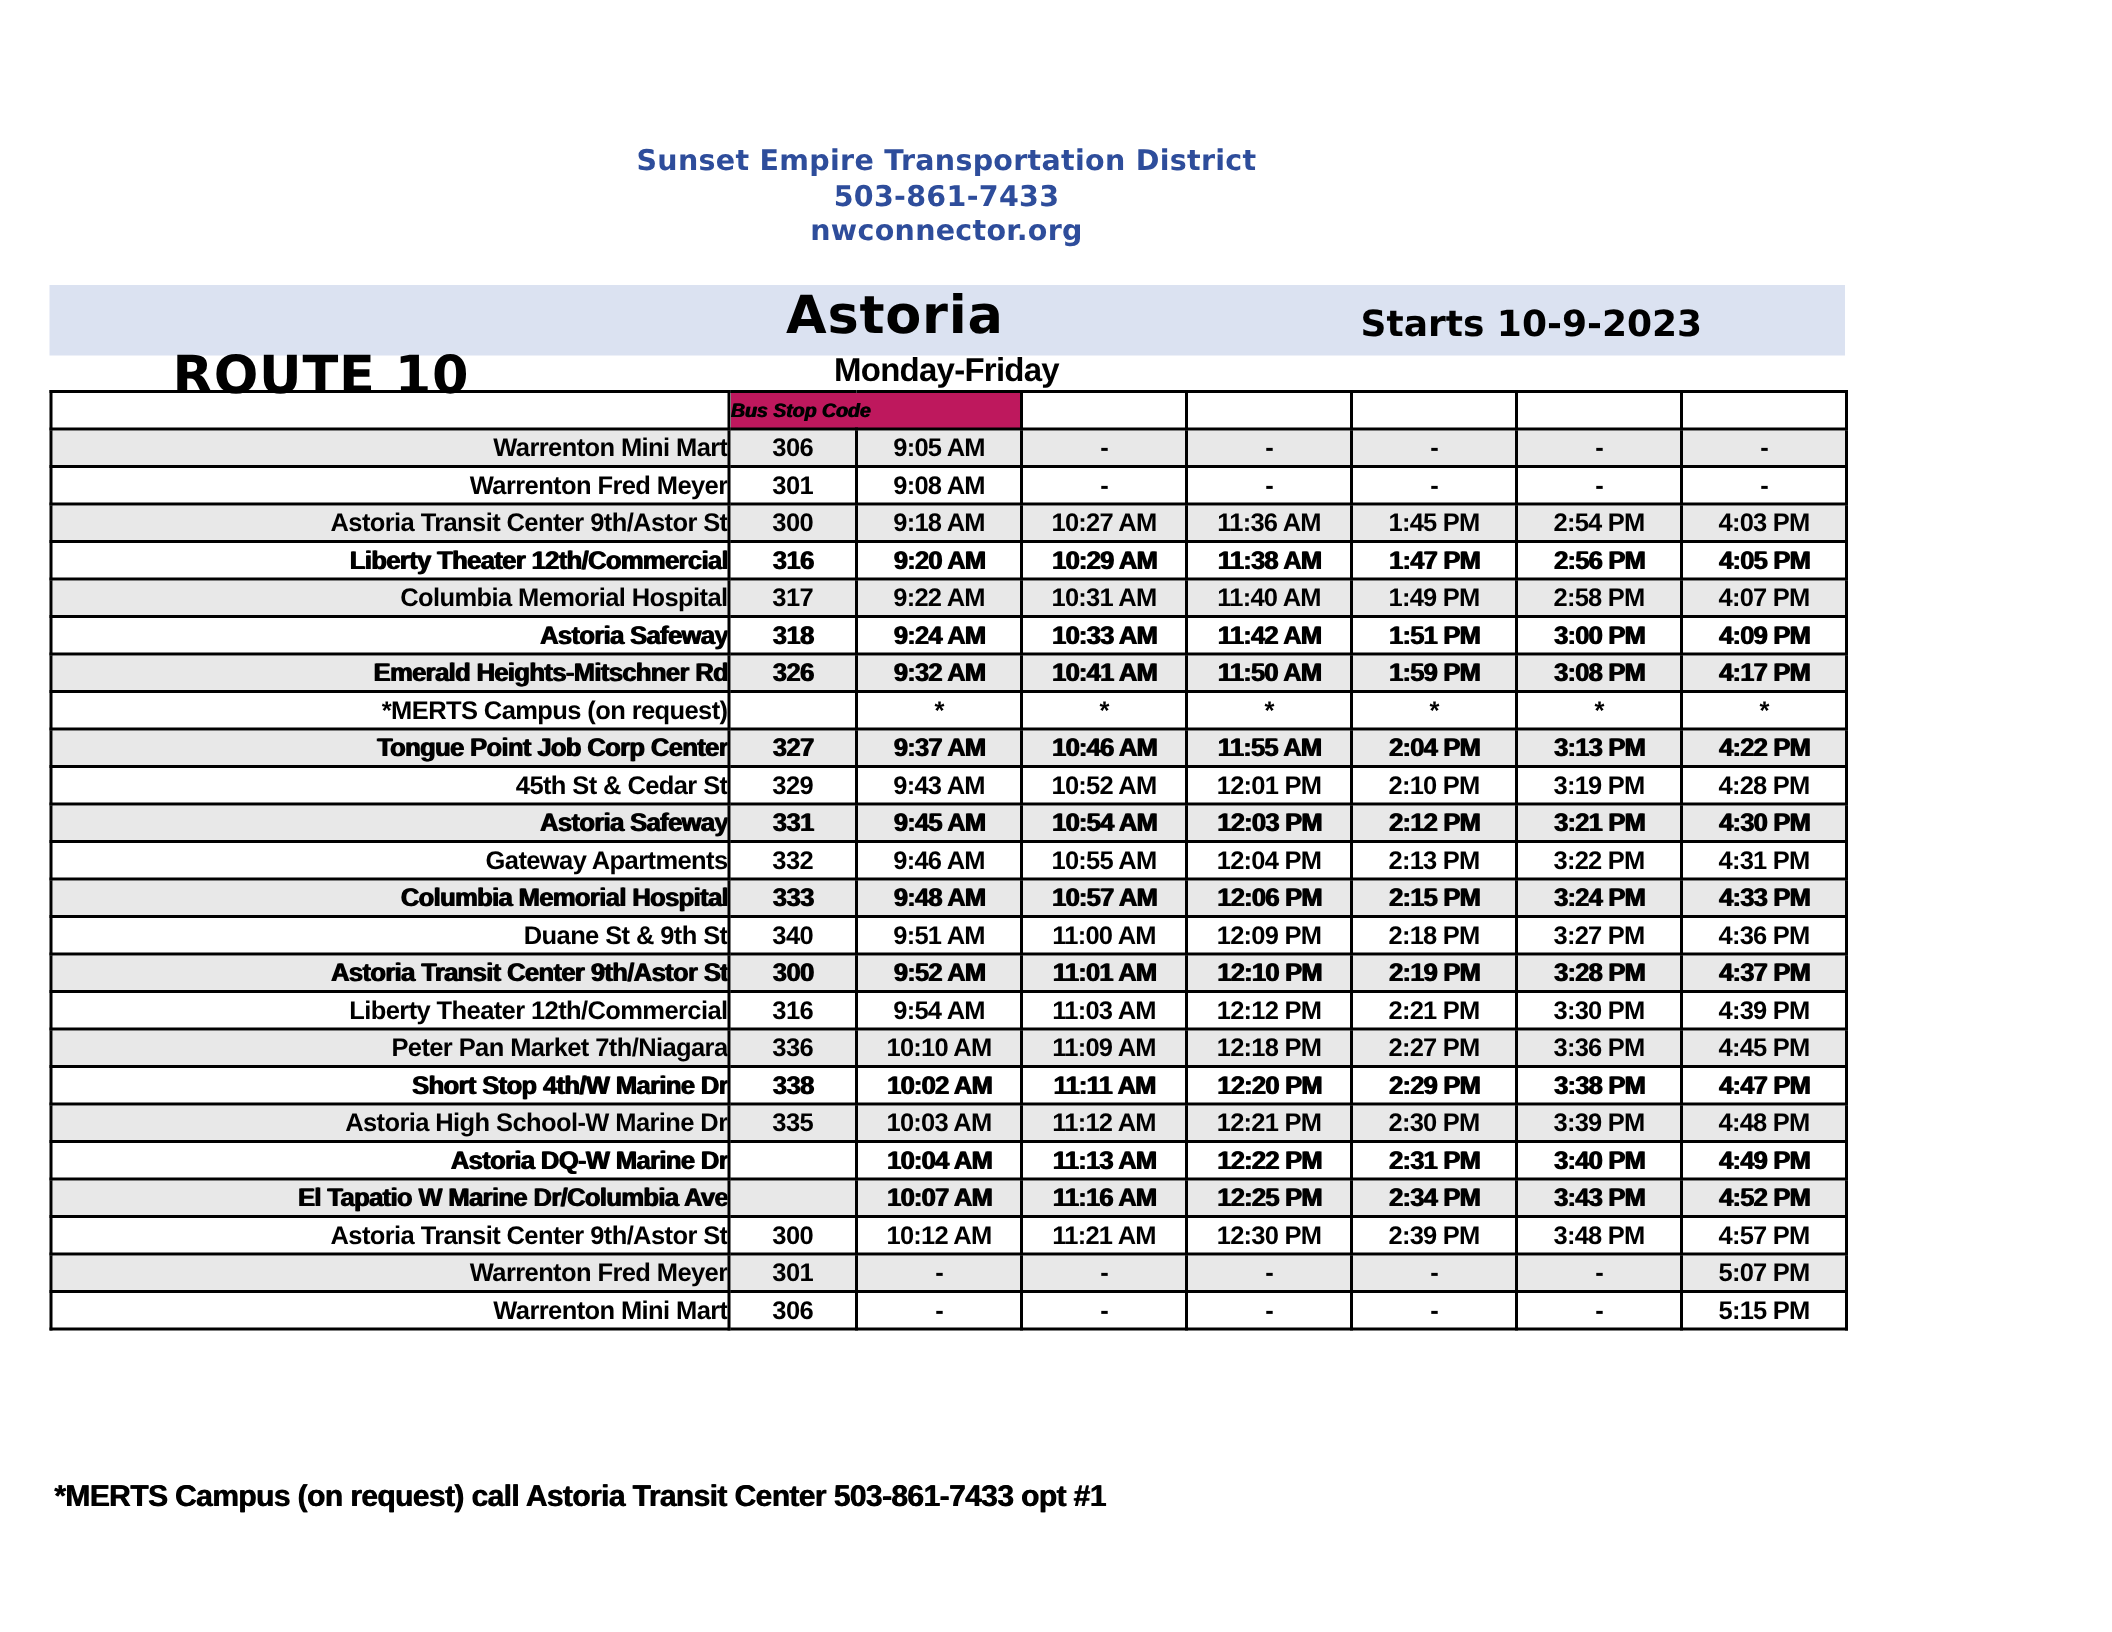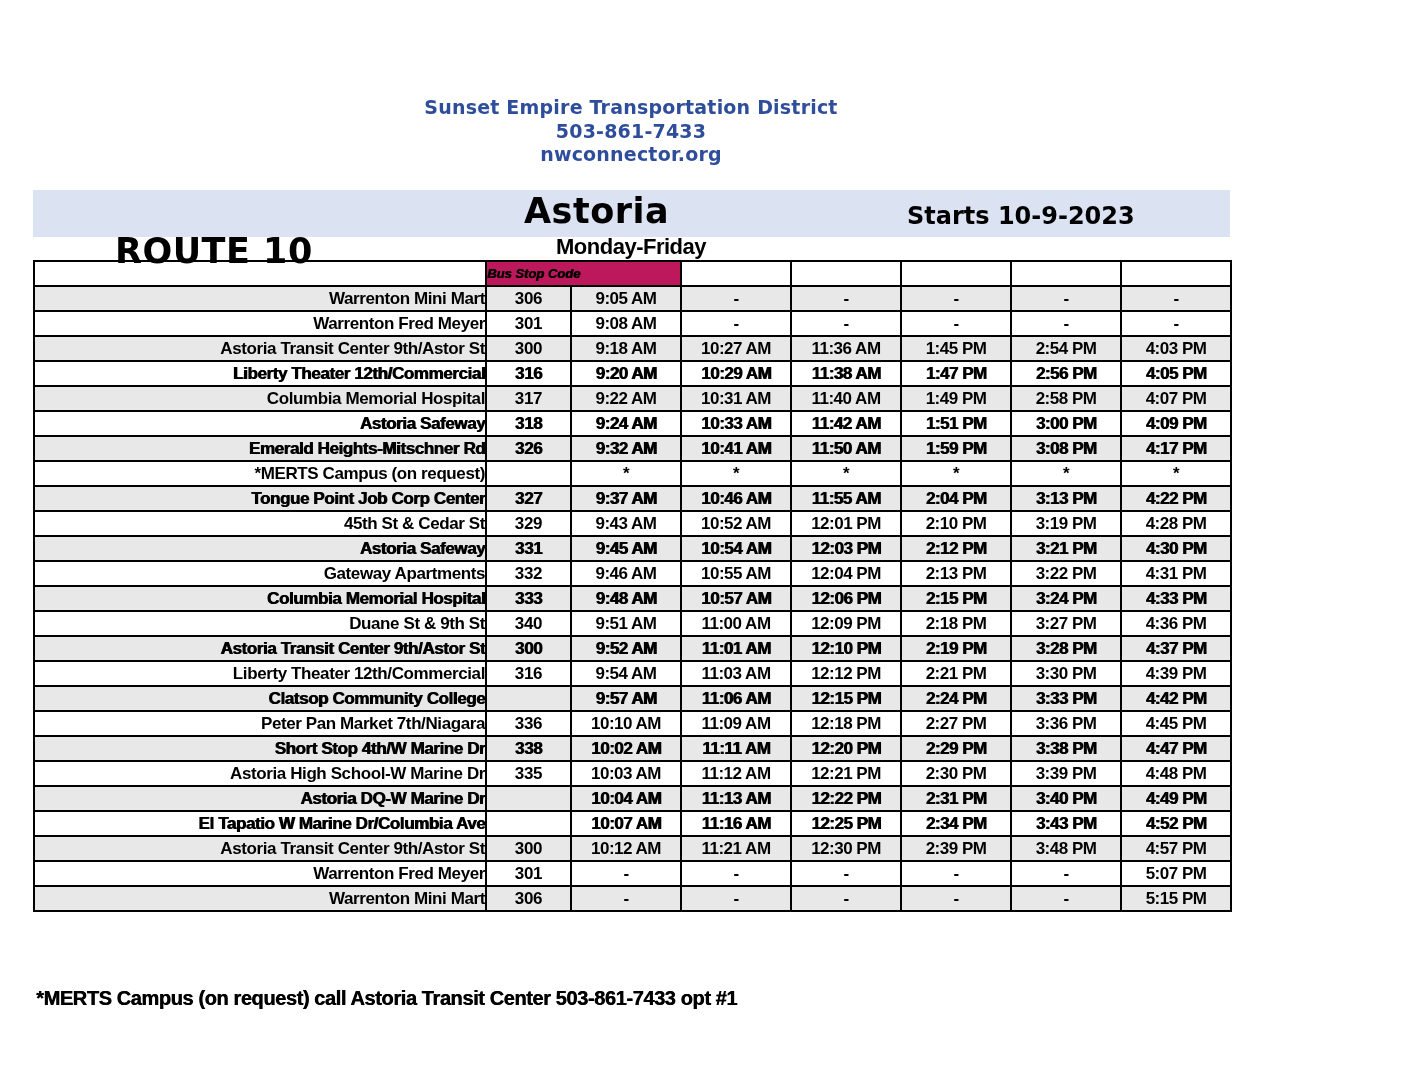--- a/index.html
+++ b/index.html
@@ -284,30 +284,20 @@
       <tr>
         <td class="stop">Liberty Theater 12th/Commercial</td>
         <td class="code">316</td>
         <td class="time">9:54 AM</td>
         <td class="time">11:03 AM</td>
         <td class="time">12:12 PM</td>
         <td class="time">2:21 PM</td>
         <td class="time">3:30 PM</td>
         <td class="time">4:39 PM</td>
       </tr>
-      <tr class="heavy">
-        <td class="stop">Clatsop Community College</td>
-        <td class="code"></td>
-        <td class="time">9:57 AM</td>
-        <td class="time">11:06 AM</td>
-        <td class="time">12:15 PM</td>
-        <td class="time">2:24 PM</td>
-        <td class="time">3:33 PM</td>
-        <td class="time">4:42 PM</td>
-      </tr>
       <tr>
         <td class="stop">Peter Pan Market 7th/Niagara</td>
         <td class="code">336</td>
         <td class="time">10:10 AM</td>
         <td class="time">11:09 AM</td>
         <td class="time">12:18 PM</td>
         <td class="time">2:27 PM</td>
         <td class="time">3:36 PM</td>
         <td class="time">4:45 PM</td>
       </tr>

